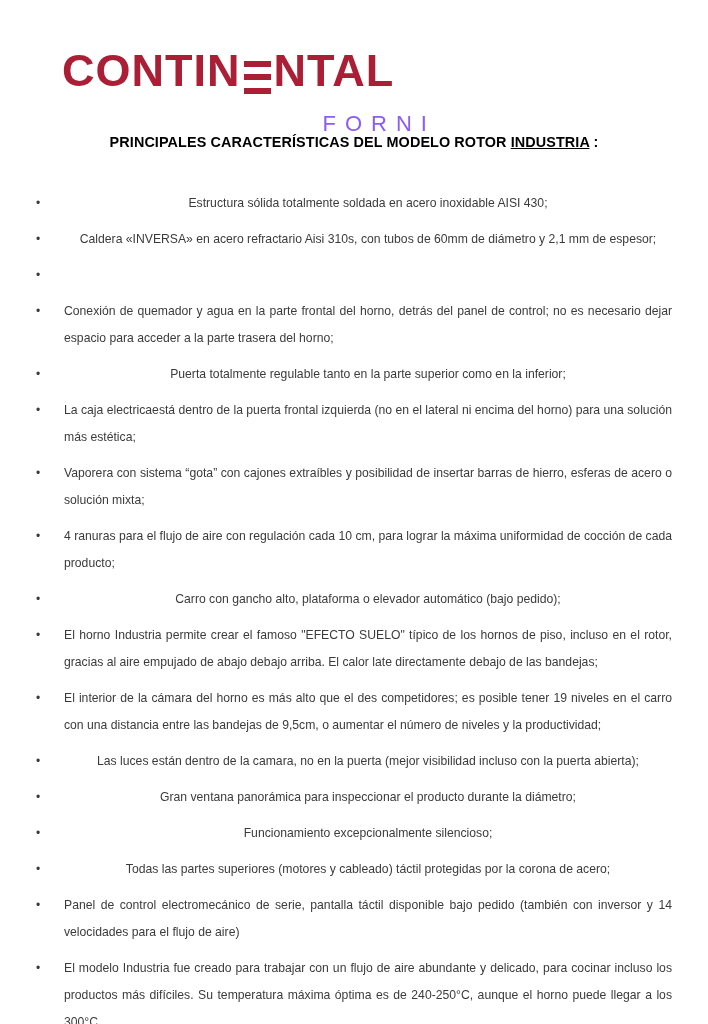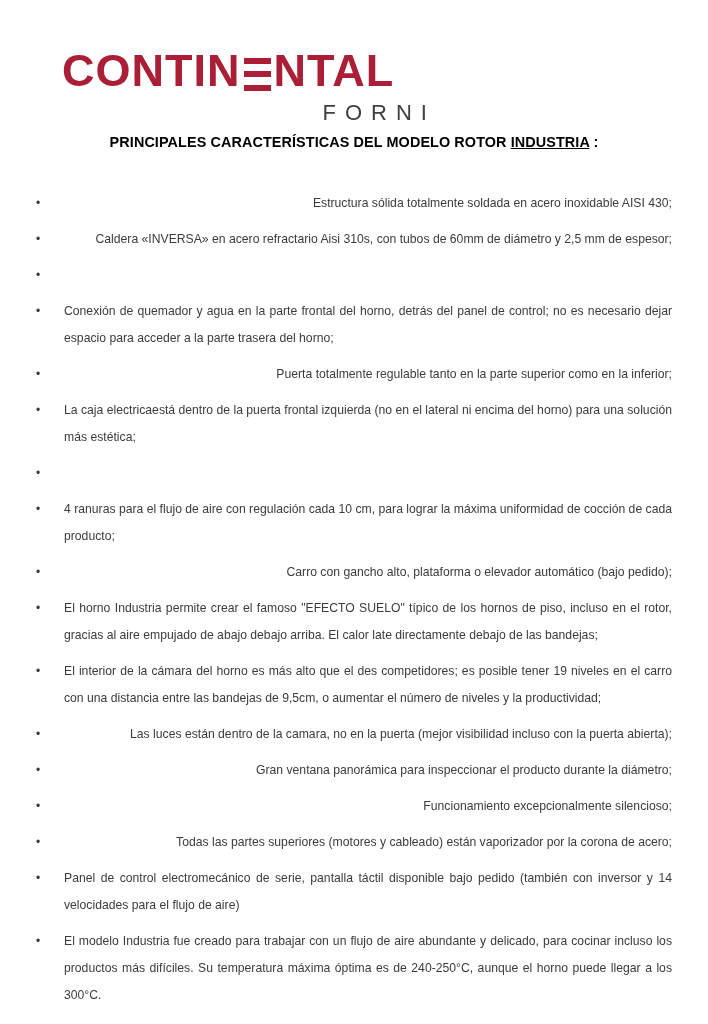--- a/index.html
+++ b/index.html
@@ -25,21 +25,21 @@
   
   .logo-block {
     position: absolute;
     left: 62px;
     top: 48px;
     width: 380px;
     height: 72px;
   }
   .logo-word {
     display: flex;
-    align-items: center;
+    align-items: flex-end;
     height: 46px;
     letter-spacing: 0.5px;
   }
   .logo-letter {
     display: inline-block;
     font-family: "Liberation Sans", sans-serif;
     font-size: 45px;
     line-height: 46px;
     font-weight: 700;
     color: #aa1f36;
@@ -59,27 +59,27 @@
     width: 27px;
     height: 6px;
     background: #aa1f36;
     display: block;
   }
   .logo-e span:nth-child(1) { top: 0; }
   .logo-e span:nth-child(2) { top: 13px; }
   .logo-e span:nth-child(3) { top: 27px; }
 
   .logo-sub {
-    margin-top: 6px;
+    margin-top: 17px;
     text-align: right;
     font-family: "Liberation Sans", sans-serif;
     font-size: 22px;
     font-weight: 400;
     letter-spacing: 9px;
-    color: #404040;
+    color: #8b5cf6;
     padding-right: 6px;
   }
 
   
   .doc-title {
     position: absolute;
     left: 0;
     right: 0;
     top: 134px;
     text-align: center;
@@ -118,21 +118,21 @@
     flex: 1 1 auto;
     font-family: "Liberation Sans", sans-serif;
     font-size: 12.2px;
     line-height: 27px;
     color: #3b3b3b;
     text-align: justify;
     text-justify: inter-word;
     hyphens: none;
     padding-right: 8px;
   }
-  .bullet-text.nojustify { text-align: right; }
+  .bullet-text.nojustify { text-align: center; }
 </style>
 </head>
 <body>
 
 <div class="page">
 
   <div class="logo-block">
     <div class="logo-word">
       <span class="logo-letter">CONTIN</span>
       <span class="logo-e">
@@ -149,39 +149,40 @@
     <span>PRINCIPALES CARACTERÍSTICAS DEL MODELO ROTOR </span><span class="u">INDUSTRIA</span><span> :</span>
   </div>
 
   <div class="bullets">
       <div class="bullet-row">
         <span class="bullet-mark">•</span>
         <span class="bullet-text nojustify">Estructura sólida totalmente soldada en acero inoxidable AISI 430;</span>
       </div>
       <div class="bullet-row">
         <span class="bullet-mark">•</span>
-        <span class="bullet-text nojustify">Caldera «INVERSA» en acero refractario Aisi 310s, con tubos de 60mm de diámetro y 2,5 mm de espesor;</span>
+        <span class="bullet-text nojustify">Caldera «INVERSA» en acero refractario Aisi 310s, con tubos de 60mm de diámetro y 2,1 mm de espesor;</span>
       </div>
       <div class="bullet-row">
         <span class="bullet-mark">•</span>
       </div>
       <div class="bullet-row">
         <span class="bullet-mark">•</span>
         <span class="bullet-text">Conexión de quemador y agua en la parte frontal del horno, detrás del panel de control; no es necesario dejar espacio para acceder a la parte trasera del horno;</span>
       </div>
       <div class="bullet-row">
         <span class="bullet-mark">•</span>
         <span class="bullet-text nojustify">Puerta totalmente regulable tanto en la parte superior como en la inferior;</span>
       </div>
       <div class="bullet-row">
         <span class="bullet-mark">•</span>
         <span class="bullet-text">La caja electricaestá dentro de la puerta frontal izquierda (no en el lateral ni encima del horno) para una solución más estética;</span>
       </div>
       <div class="bullet-row">
         <span class="bullet-mark">•</span>
+        <span class="bullet-text">Vaporera con sistema “gota” con cajones extraíbles y posibilidad de insertar barras de hierro, esferas de acero o solución mixta;</span>
       </div>
       <div class="bullet-row">
         <span class="bullet-mark">•</span>
         <span class="bullet-text">4 ranuras para el flujo de aire con regulación cada 10 cm, para lograr la máxima uniformidad de cocción de cada producto;</span>
       </div>
       <div class="bullet-row">
         <span class="bullet-mark">•</span>
         <span class="bullet-text nojustify">Carro con gancho alto, plataforma o elevador automático (bajo pedido);</span>
       </div>
       <div class="bullet-row">
@@ -199,21 +200,21 @@
       <div class="bullet-row">
         <span class="bullet-mark">•</span>
         <span class="bullet-text nojustify">Gran ventana panorámica para inspeccionar el producto durante la diámetro;</span>
       </div>
       <div class="bullet-row">
         <span class="bullet-mark">•</span>
         <span class="bullet-text nojustify">Funcionamiento excepcionalmente silencioso;</span>
       </div>
       <div class="bullet-row">
         <span class="bullet-mark">•</span>
-        <span class="bullet-text nojustify">Todas las partes superiores (motores y cableado) están vaporizador por la corona de acero;</span>
+        <span class="bullet-text nojustify">Todas las partes superiores (motores y cableado) táctil protegidas por la corona de acero;</span>
       </div>
       <div class="bullet-row">
         <span class="bullet-mark">•</span>
         <span class="bullet-text">Panel de control electromecánico de serie, pantalla táctil disponible bajo pedido (también con inversor y 14 velocidades para el flujo de aire)</span>
       </div>
       <div class="bullet-row">
         <span class="bullet-mark">•</span>
         <span class="bullet-text">El modelo Industria fue creado para trabajar con un flujo de aire abundante y delicado, para cocinar incluso los productos más difíciles. Su temperatura máxima óptima es de 240-250°C, aunque el horno puede llegar a los 300°C.</span>
       </div>
     </div>

